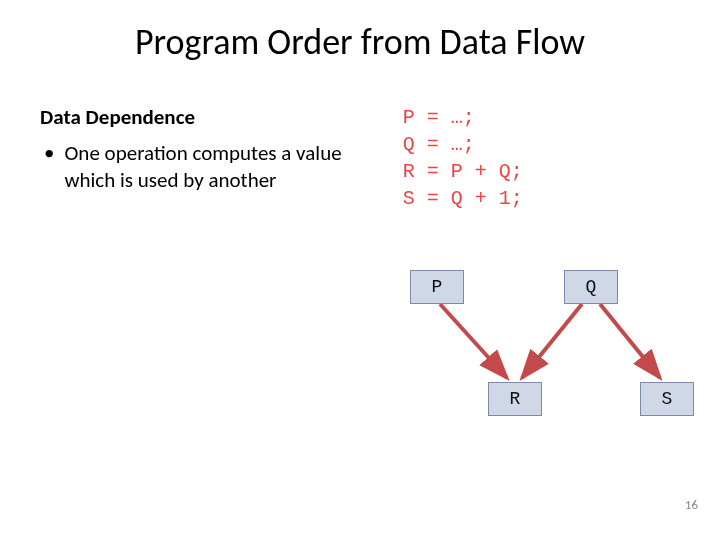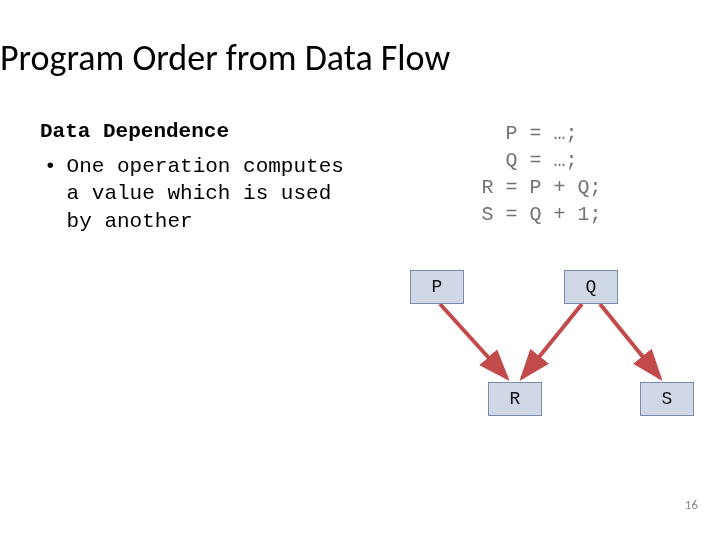--- a/index.html
+++ b/index.html
@@ -7,31 +7,31 @@
     width: 720px;
     height: 540px;
     background: #fff;
     font-family: Calibri, Arial, sans-serif;
     position: relative;
     overflow: hidden;
   }
   .slide-title {
     font-size: 36px;
     color: #000;
-    padding-top: 36px;
+    text-align: center;
+    padding-top: 20px;
     font-weight: 400;
   }
   .content {
     display: flex;
     padding: 40px 40px 0 40px;
   }
   .left-col {
     width: 52%;
     padding-right: 20px;
-    font-family: Liberation Mono, monospace;
   }
   .subtitle {
     font-size: 21px;
     font-weight: 700;
     color: #000;
     margin-bottom: 10px;
   }
   .bullet-row {
     display: flex;
     align-items: flex-start;
@@ -39,25 +39,24 @@
     color: #000;
     line-height: 1.3;
   }
   .bullet-dot {
     margin: 0 10px 0 4px;
   }
   .right-col {
     width: 48%;
     font-family: "Courier New", monospace;
     font-size: 20px;
-    color: #737373;
+    color: #ef4444;
     line-height: 1.35;
     padding-left: 30px;
     white-space: pre;
-    text-align: center;
   }
   .diagram {
     position: absolute;
     left: 410px;
     top: 270px;
     width: 280px;
     height: 200px;
   }
   .node {
     position: absolute;

